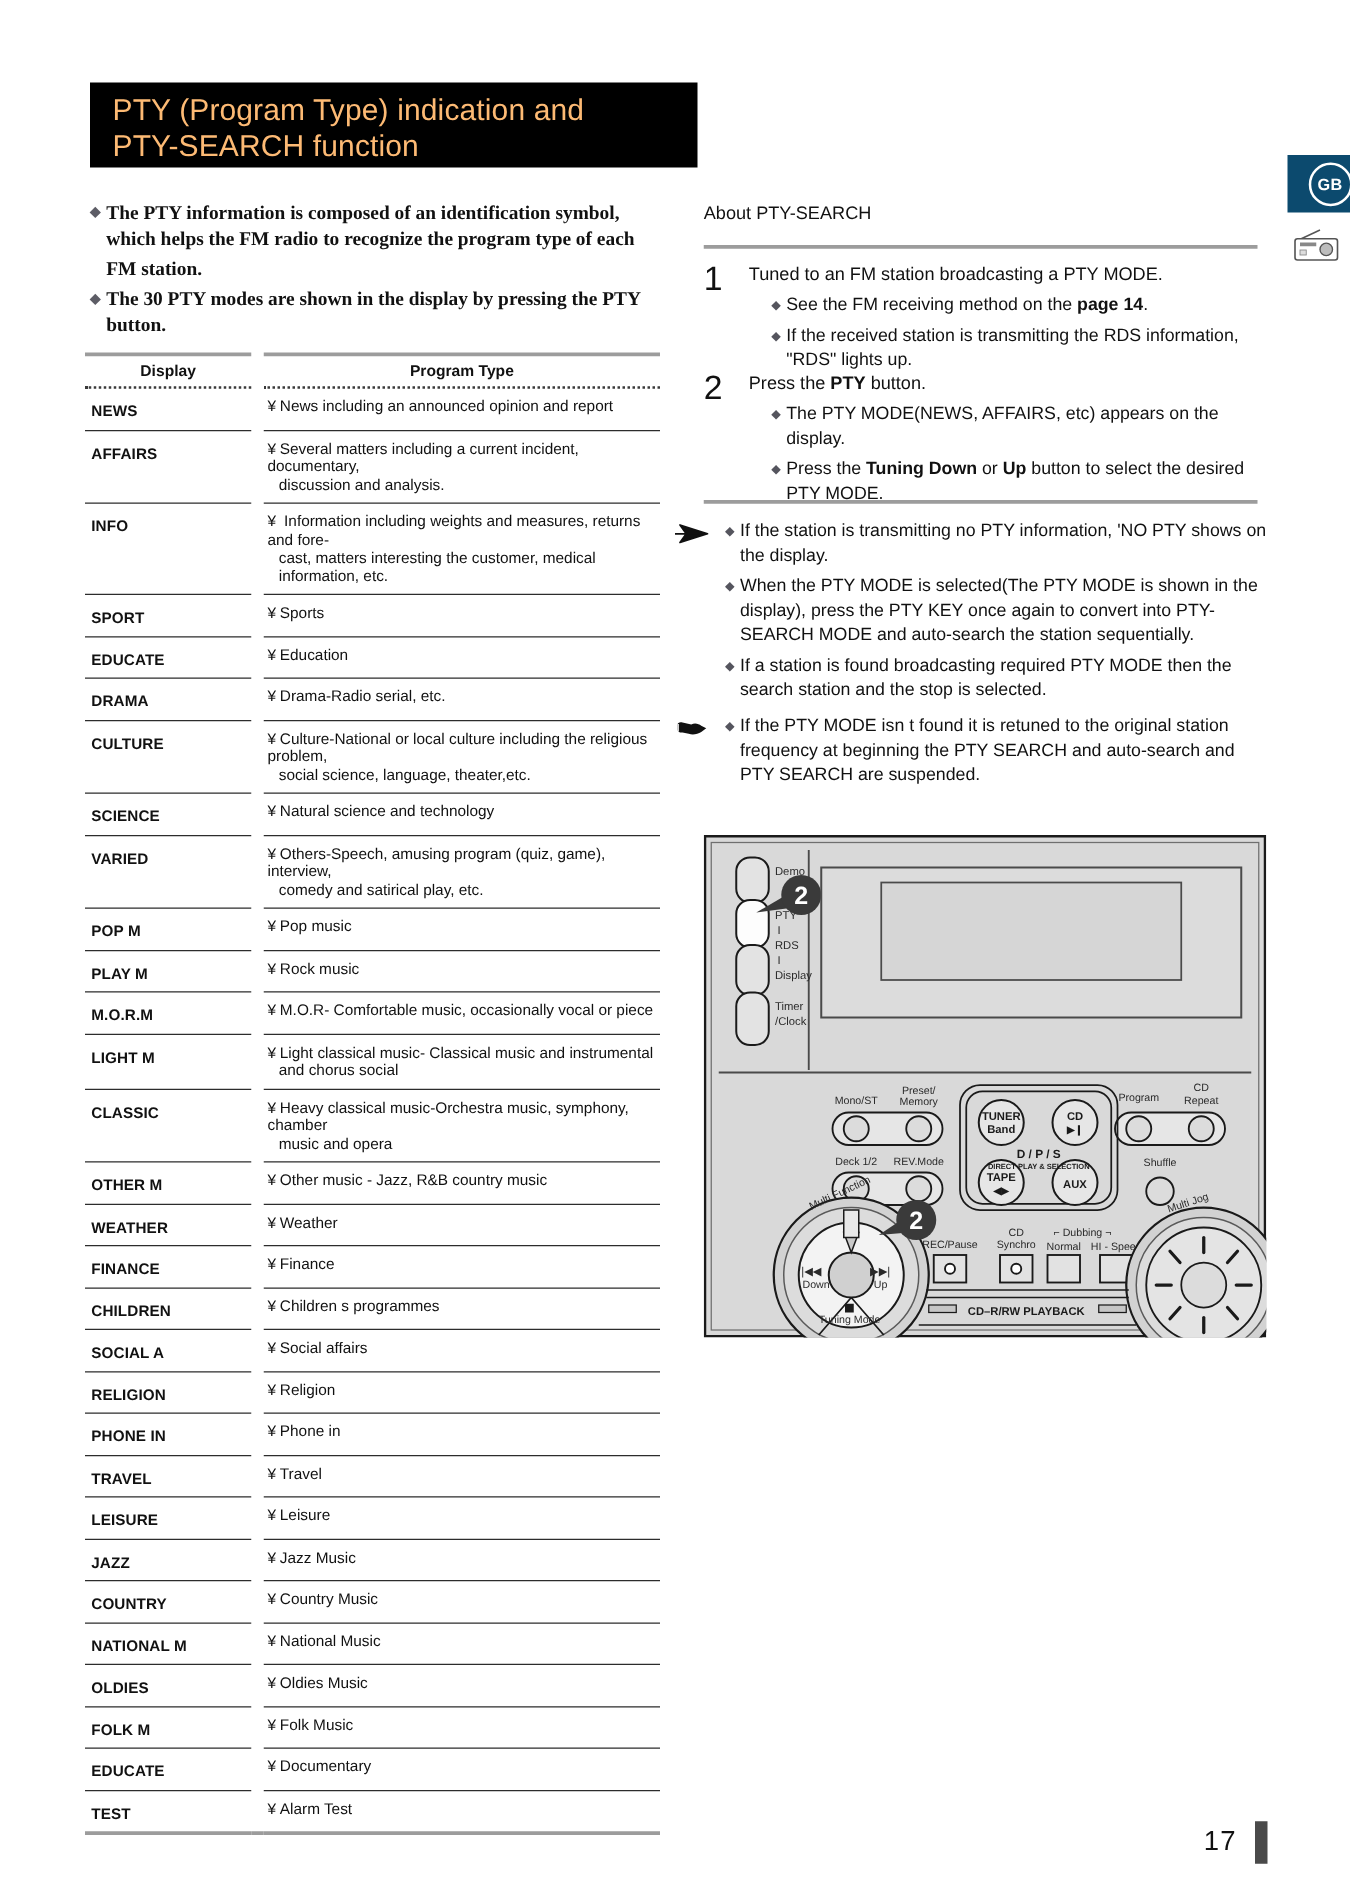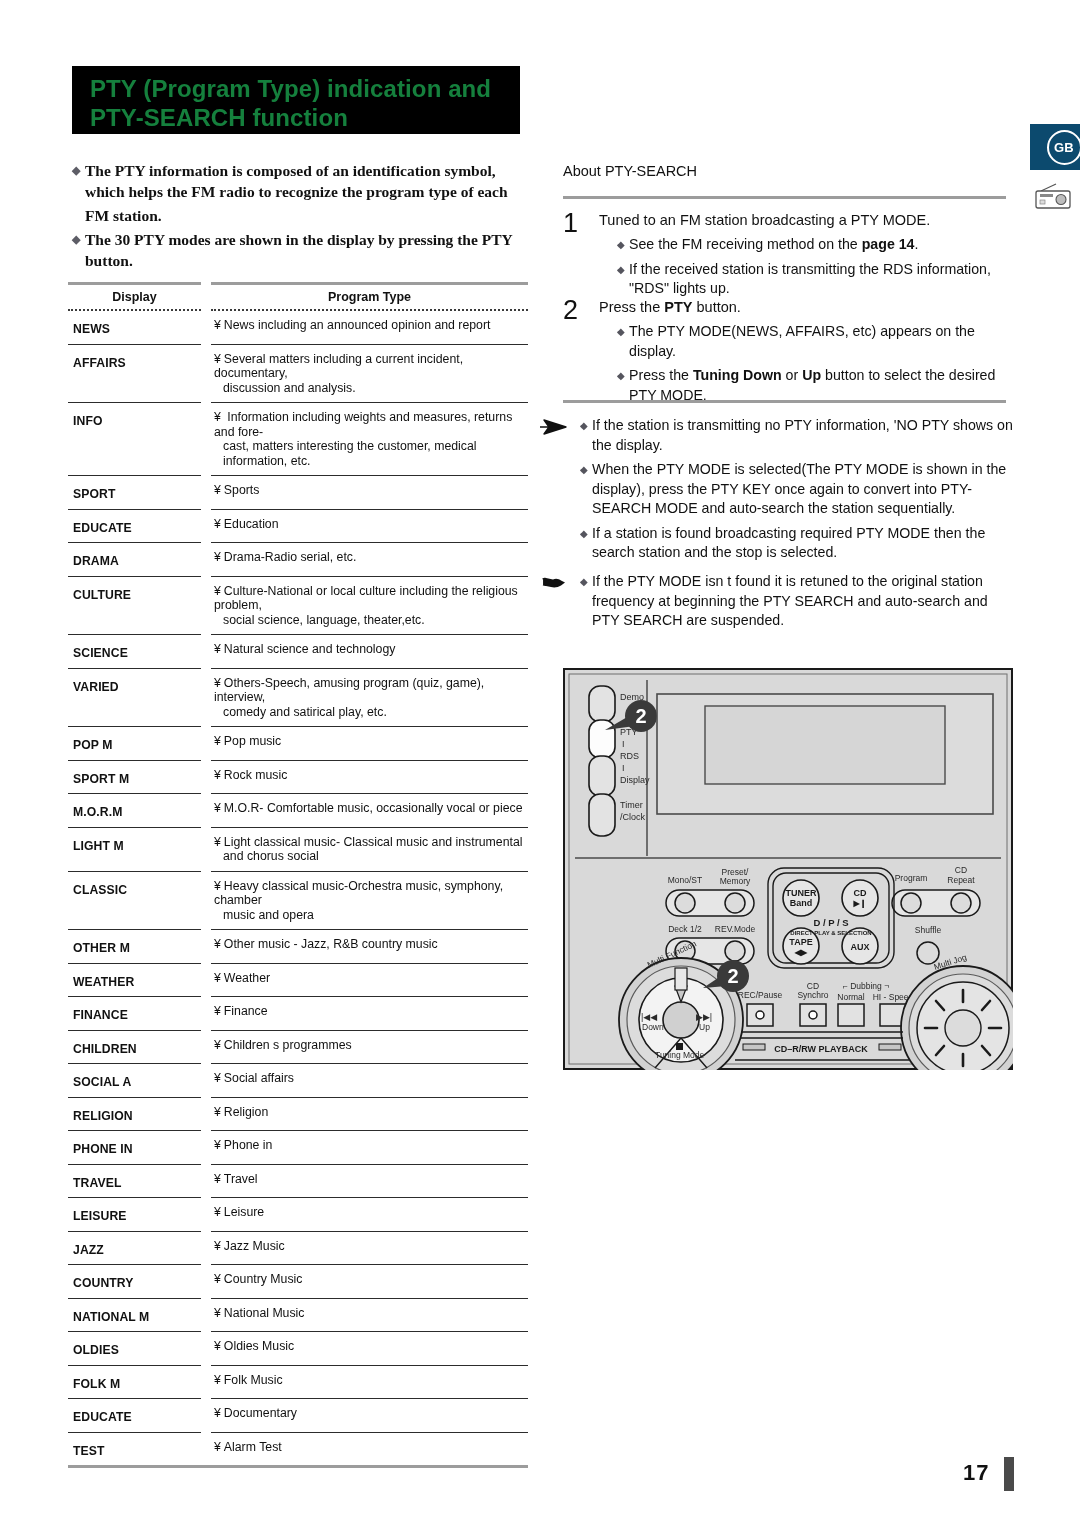--- a/index.html
+++ b/index.html
@@ -14,27 +14,26 @@
     font-family: "Liberation Sans", sans-serif;
     color: #111;
     overflow: hidden;
   }
 
   
   #title-bar {
     position: absolute;
     left: 72px;
     top: 66px;
-    width: 448px;
+    width: 486px;
     height: 68px;
     background: #000000;
-    color: #15803d;
+    color: #fdba74;
     box-sizing: border-box;
     padding: 8px 0 0 18px;
-    font-weight: bold;
   }
   #title-bar .tline {
     font-size: 24px;
     line-height: 29px;
     letter-spacing: 0.1px;
     white-space: nowrap;
   }
 
   
   #gb-badge {
@@ -226,21 +225,20 @@
   }
   #device svg { display: block; }
 
   
   #page-num {
     position: absolute;
     left: 963px;
     top: 1460px;
     font-size: 22px;
     letter-spacing: 1px;
-    font-weight: bold;
   }
   #page-bar {
     position: absolute;
     left: 1004px;
     top: 1457px;
     width: 10px;
     height: 34px;
     background: #4a4a4a;
   }
 </style>
@@ -337,21 +335,21 @@
           <td class="disp">VARIED</td>
           <td class="gapcell"></td>
           <td class="ptype"><span class="yen">¥</span>Others-Speech, amusing program (quiz, game), interview,<span class="l2">comedy and satirical play, etc.</span></td>
         </tr>
         <tr>
           <td class="disp">POP M</td>
           <td class="gapcell"></td>
           <td class="ptype"><span class="yen">¥</span>Pop music</td>
         </tr>
         <tr>
-          <td class="disp">SPORT M</td>
+          <td class="disp">PLAY M</td>
           <td class="gapcell"></td>
           <td class="ptype"><span class="yen">¥</span>Rock music</td>
         </tr>
         <tr>
           <td class="disp">M.O.R.M</td>
           <td class="gapcell"></td>
           <td class="ptype"><span class="yen">¥</span>M.O.R- Comfortable music, occasionally vocal or piece</td>
         </tr>
         <tr>
           <td class="disp">LIGHT M</td>

